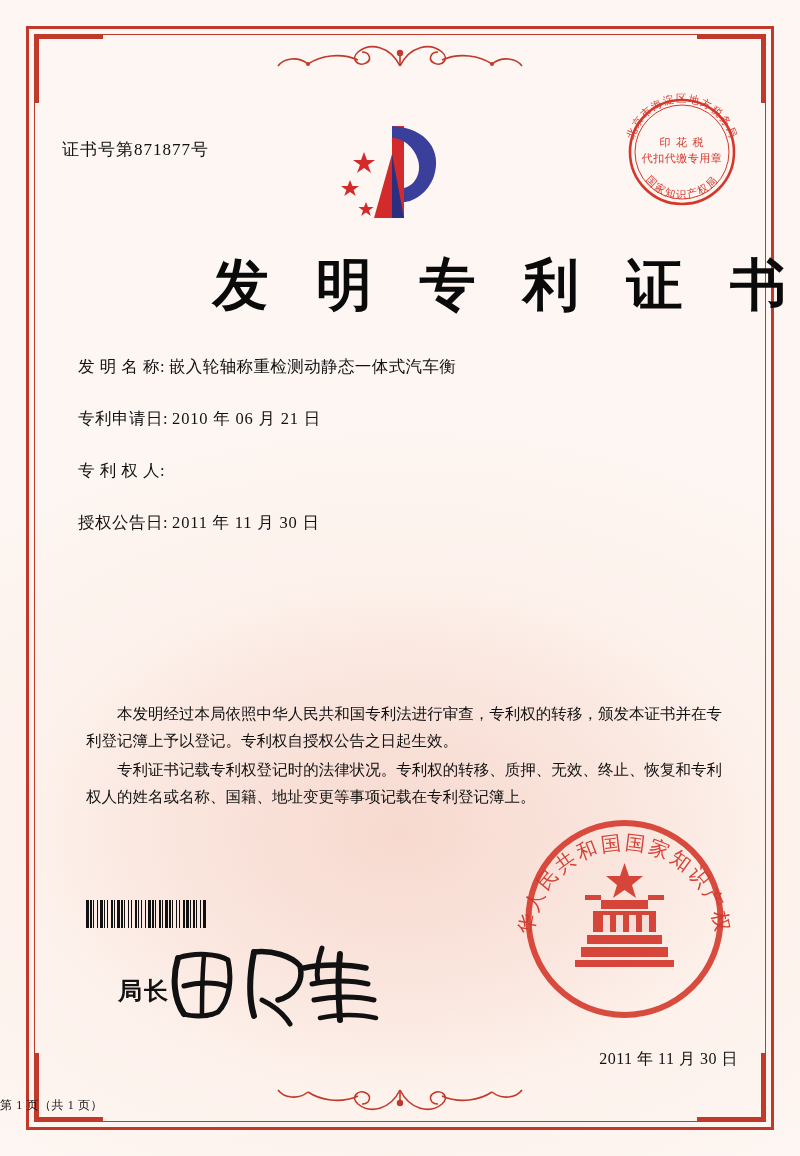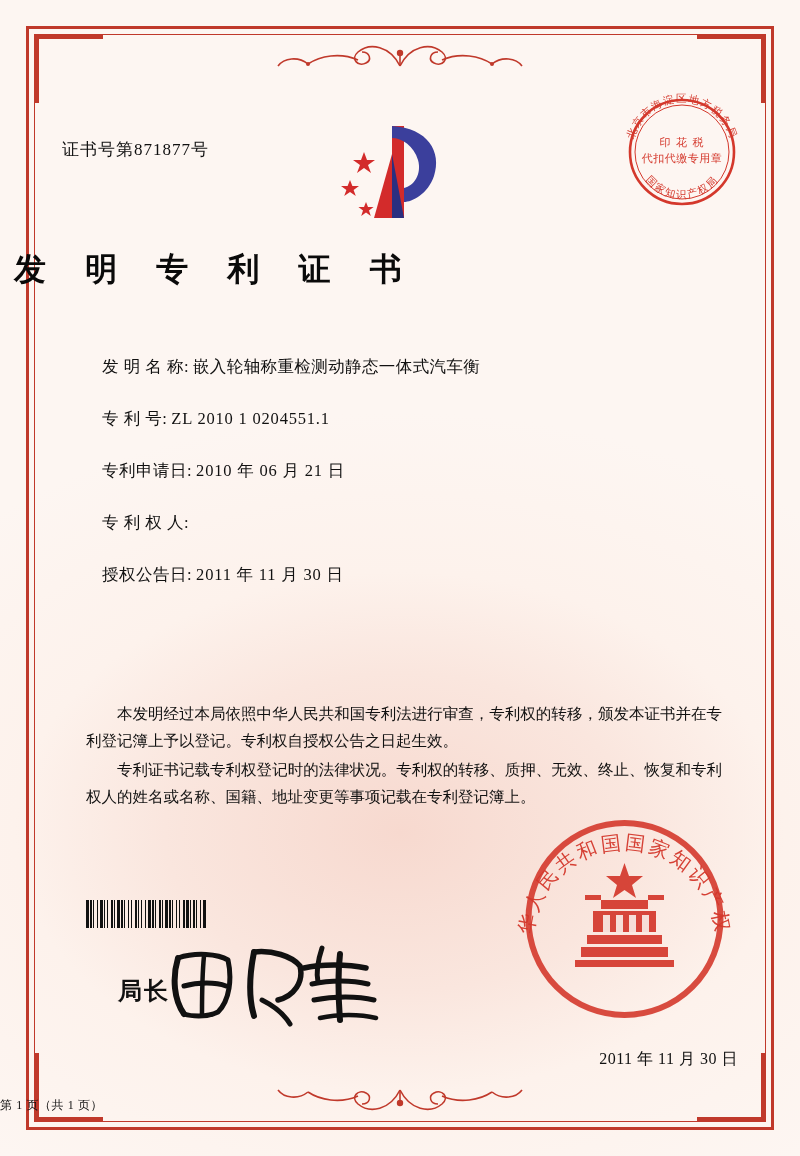--- a/index.html
+++ b/index.html
@@ -73,33 +73,33 @@
     position: absolute;
     right: 52px;
     top: 86px;
     width: 132px;
     height: 132px;
   }
   .title {
     position: absolute;
     left: 0; right: 0;
     top: 248px;
-    text-align: left;
-    font-size: 32px;
+    text-align: right;
+    font-size: 56px;
     font-weight: bold;
     letter-spacing: 14px;
     color: #0a0a0a;
     text-indent: 14px;
     font-family: "DejaVu Serif", "Liberation Serif", serif;
   }
 
   
   .fields {
     position: absolute;
-    left: 102px;
+    left: 78px;
     top: 356px;
     width: 640px;
   }
   .field {
     display: flex;
     align-items: baseline;
     font-size: 16.5px;
     color: #111;
     margin-bottom: 30px;
     white-space: nowrap;
@@ -264,24 +264,20 @@
     <text x="66" y="60" font-size="11" fill="#d4382c" text-anchor="middle" font-family="'DejaVu Serif',serif" letter-spacing="1">印 花 税</text>
     <text x="66" y="76" font-size="11" fill="#d4382c" text-anchor="middle" font-family="'DejaVu Serif',serif" letter-spacing="0.5">代扣代缴专用章</text>
   </svg>
 
   <div class="title">发 明 专 利 证 书</div>
 
   <div class="fields">
     <div class="field">
       <span class="lbl">发 明 名 称:</span>
       <span class="val">嵌入轮轴称重检测动静态一体式汽车衡</span>
-    </div>
-    <div class="field">
-      <span class="lbl">专 利 号:</span>
-      <span class="val latin">ZL 2010 1 0204551.1</span>
     </div>
     <div class="field">
       <span class="lbl">专利申请日:</span>
       <span class="val latin">2010 年 06 月 21 日</span>
     </div>
     <div class="field">
       <span class="lbl">专 利 权 人:</span>
     </div>
     <div class="field">
       <span class="lbl">授权公告日:</span>

